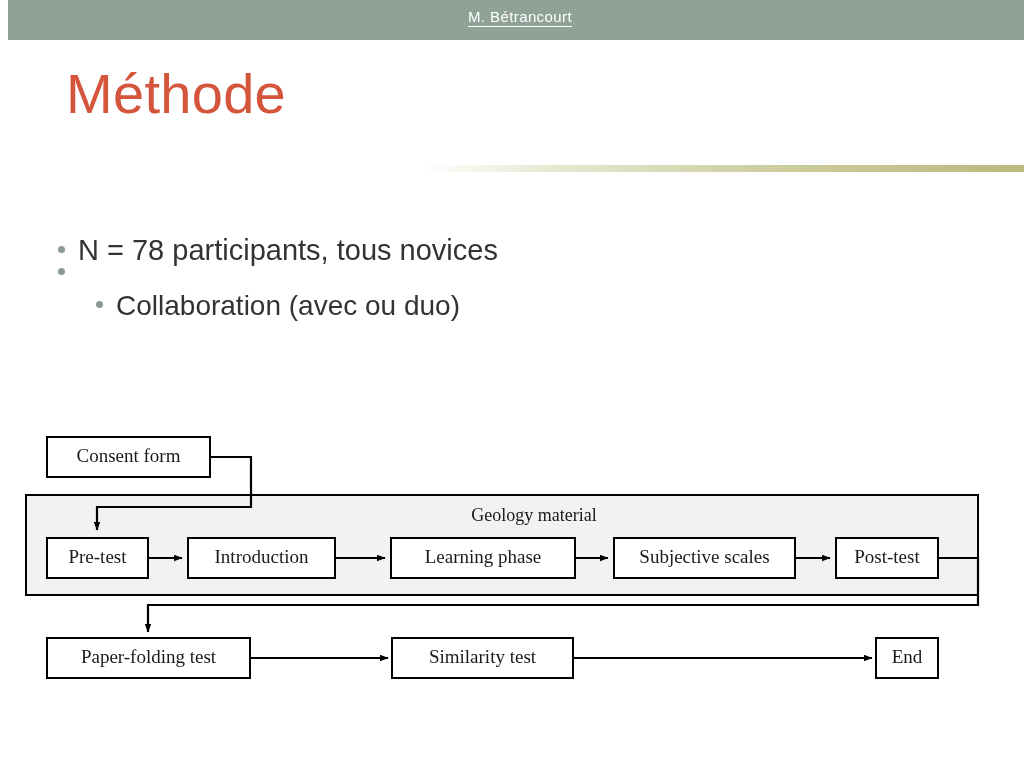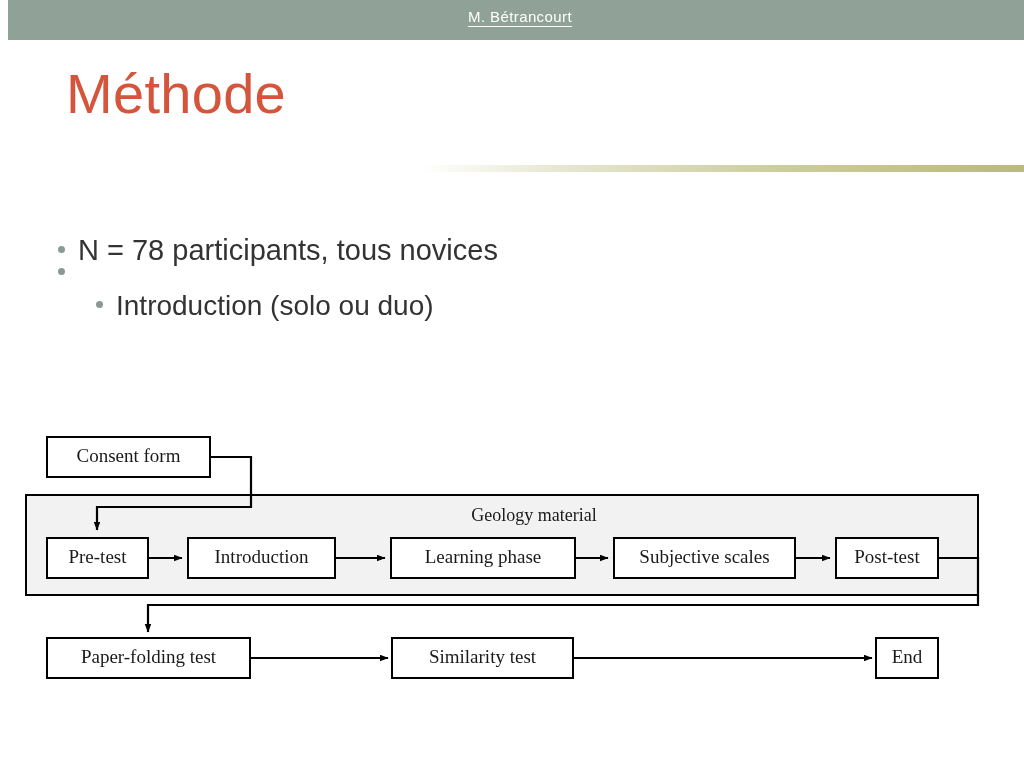--- a/index.html
+++ b/index.html
@@ -154,21 +154,21 @@
     <span class="bullet-text">N = 78 participants, tous novices</span>
   </div>
 
   <div class="bullet-row lvl1">
     <span class="bullet-dot"></span>
   </div>
 
 
   <div class="bullet-row lvl2">
     <span class="bullet-dot"></span>
-    <span class="bullet-text">Introduction (solo ou duo)</span>
+    <span class="bullet-text">Collaboration (avec ou duo)</span>
   </div>
 
 </div>
 
 <div id="flow-diagram">
   <svg id="flow-svg" width="1024" height="290" viewBox="0 0 1024 290" xmlns="http://www.w3.org/2000/svg">
 
     <defs>
       <marker id="arrowhead" markerWidth="9" markerHeight="9" refX="8.4" refY="3.4" orient="auto" markerUnits="userSpaceOnUse">
         <path d="M0,0 L9,3.4 L0,6.8 z" fill="#000000"></path>

